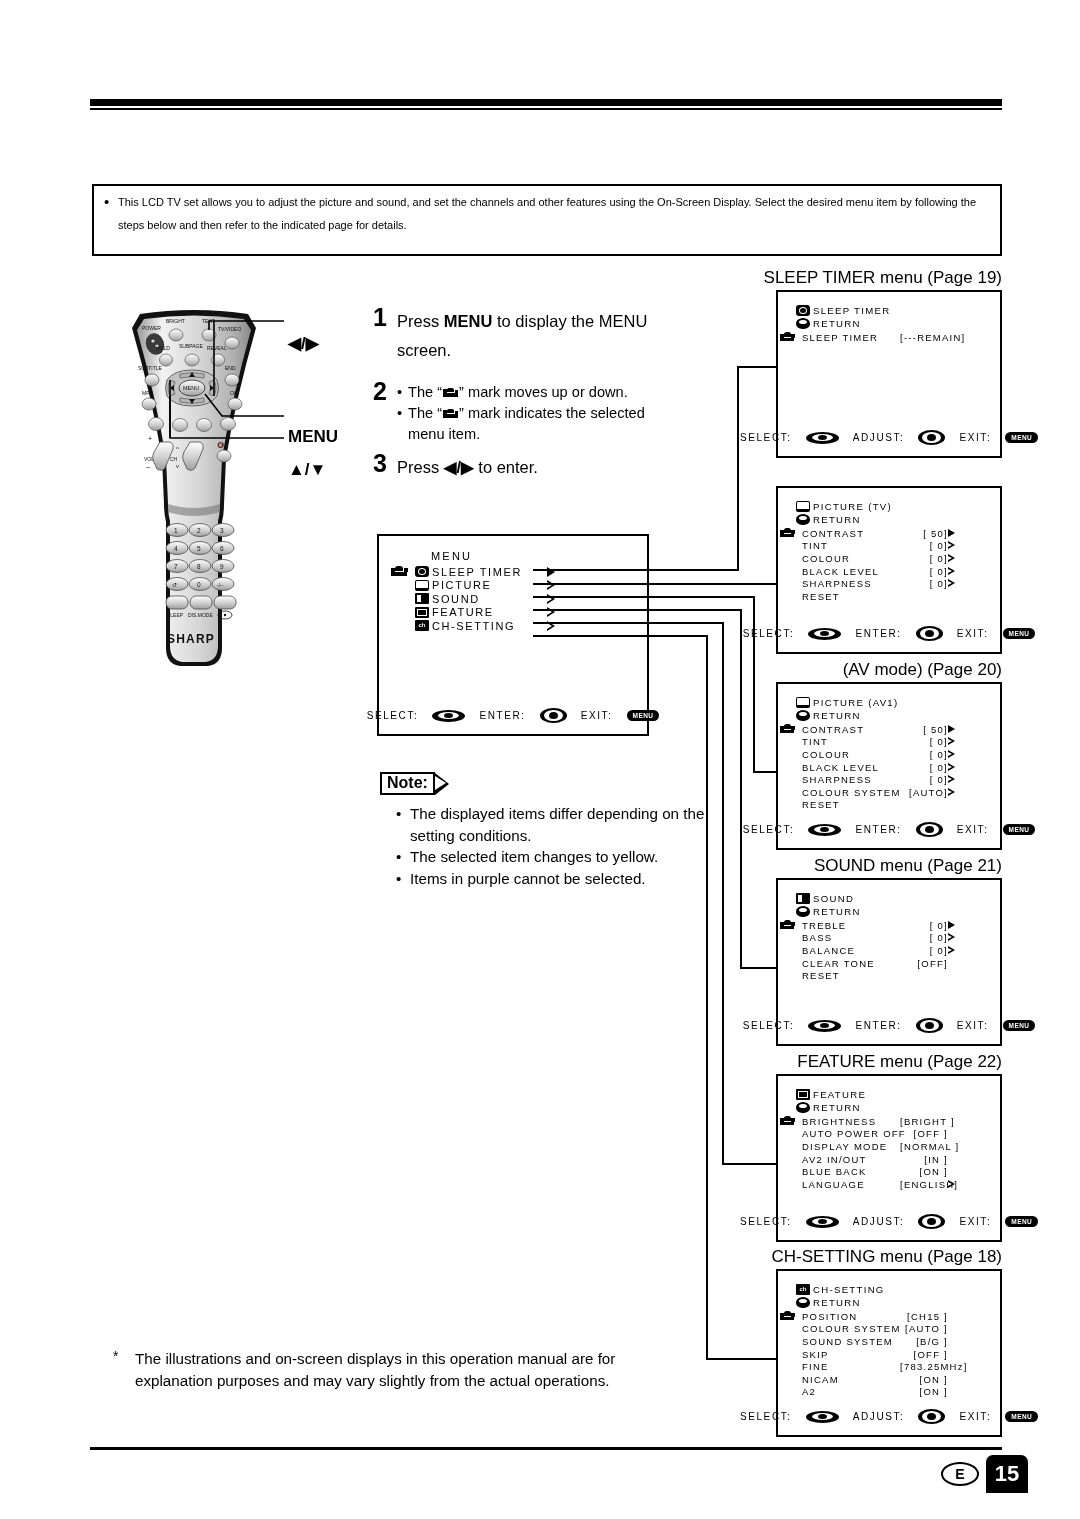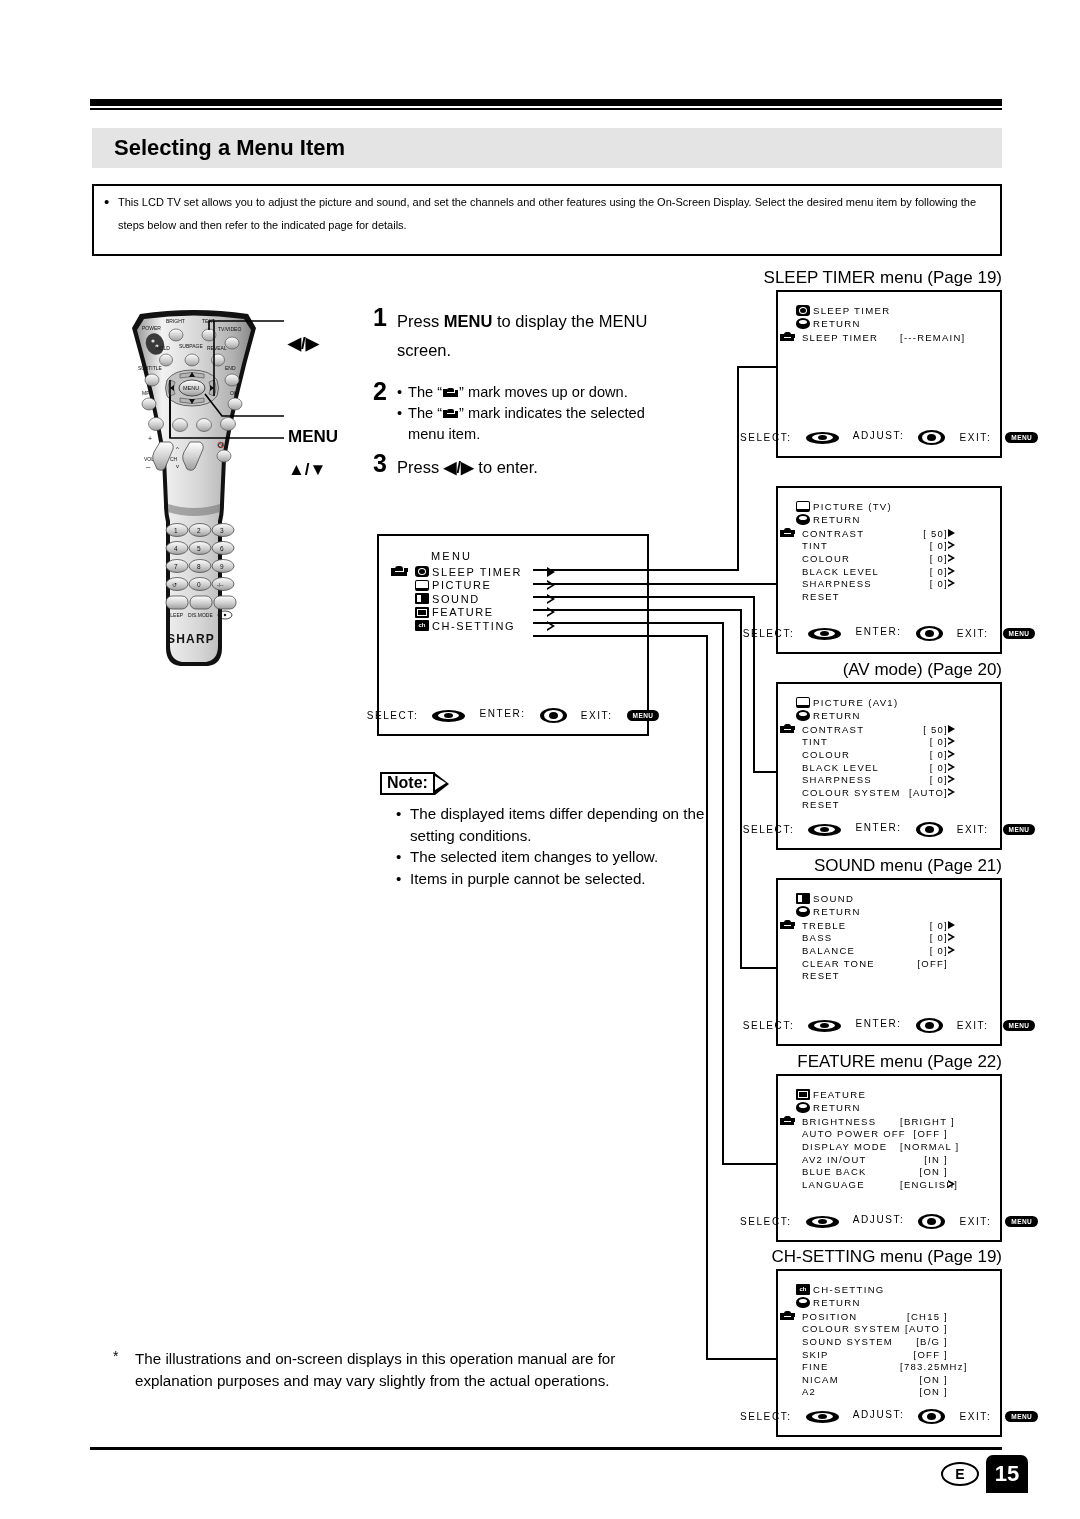--- a/index.html
+++ b/index.html
@@ -111,21 +111,21 @@
   .hand-mark i.p2{ left:4px; top:0; width:8px;height:5px;border-radius:3px 3px 0 0;}
   .hand-mark i.p3{ left:4px; top:6px; width:12px;height:4px;}
   .hand-mark i.p4{ left:13px; top:2px; width:4px;height:4px;}
 
   
   .osd-footer{
     position:absolute; left:0; right:0; bottom:11px;
     display:flex; align-items:center; justify-content:center; gap:14px;
     font-size:10px; letter-spacing:1.6px;
   }
-  .osd-footer .fgrp{ display:flex; gap:14px; }
+  .osd-footer .fgrp{ display:flex; align-items:center; gap:14px; }
   .pad-h{ width:33px;height:12px;background:#000;border-radius:50%; position:relative;}
   .pad-h::before{content:"";position:absolute;left:6px;top:2.5px;width:21px;height:7px;background:#fff;border-radius:50%;}
   .pad-h::after{content:"";position:absolute;left:12px;top:3.5px;width:9px;height:5px;background:#000;border-radius:50%;}
   .pad-v{ width:27px;height:15px;background:#000;border-radius:50%; position:relative;}
   .pad-v::before{content:"";position:absolute;left:4px;top:2px;width:19px;height:11px;background:#fff;border-radius:50%;}
   .pad-v::after{content:"";position:absolute;left:9px;top:4px;width:9px;height:7px;background:#000;border-radius:50%;}
   .pill{ background:#000; color:#fff; border-radius:7px; font-size:6.5px; letter-spacing:.4px;
          padding:2px 6px; font-weight:bold;}
 
   
@@ -200,23 +200,20 @@
   .callout-txt{ position:absolute; font-weight:bold; font-size:17px; white-space:nowrap;}
 </style>
 </head>
 <body>
 
 <div class="page">
 
   <div class="title-rule"></div>
   <div class="title-rule2"></div>
 
-  <div class="section-bar">
-    <span>Selecting a Menu Item</span>
-  </div>
 
   <div class="intro-box">
     <div class="intro-row">
       <div class="intro-bullet">•</div>
       <div class="intro-text">This LCD TV set allows you to adjust the picture and sound, and set the channels and other features using the On-Screen Display. Select the desired menu item by following the steps below and then refer to the indicated page for details.</div>
     </div>
   </div>
 
   <div class="steps">
     <div class="step">
@@ -854,21 +851,21 @@
             <span class="pad-v"></span>
           </span>
         <span class="fgrp">
             <span>EXIT:</span>
             <span class="pill">MENU</span>
           </span>
       </div>
     </div>
   </div>
 
-  <div class="panel-cap" style="left:660px; top:1247px; width:342px;">CH-SETTING menu (Page 19)</div>
+  <div class="panel-cap" style="left:660px; top:1247px; width:342px;">CH-SETTING menu (Page 18)</div>
   <div class="osd" style="top:1269px; height:168px;">
     <div class="obody">
       <div class="osd-head">
         <div class="ohrow">
           <span class="ico ico-ch">ch</span>
           <span>CH-SETTING</span>
         </div>
         <div class="ohrow">
           <span class="ico ico-ret"></span>
           <span>RETURN</span>

